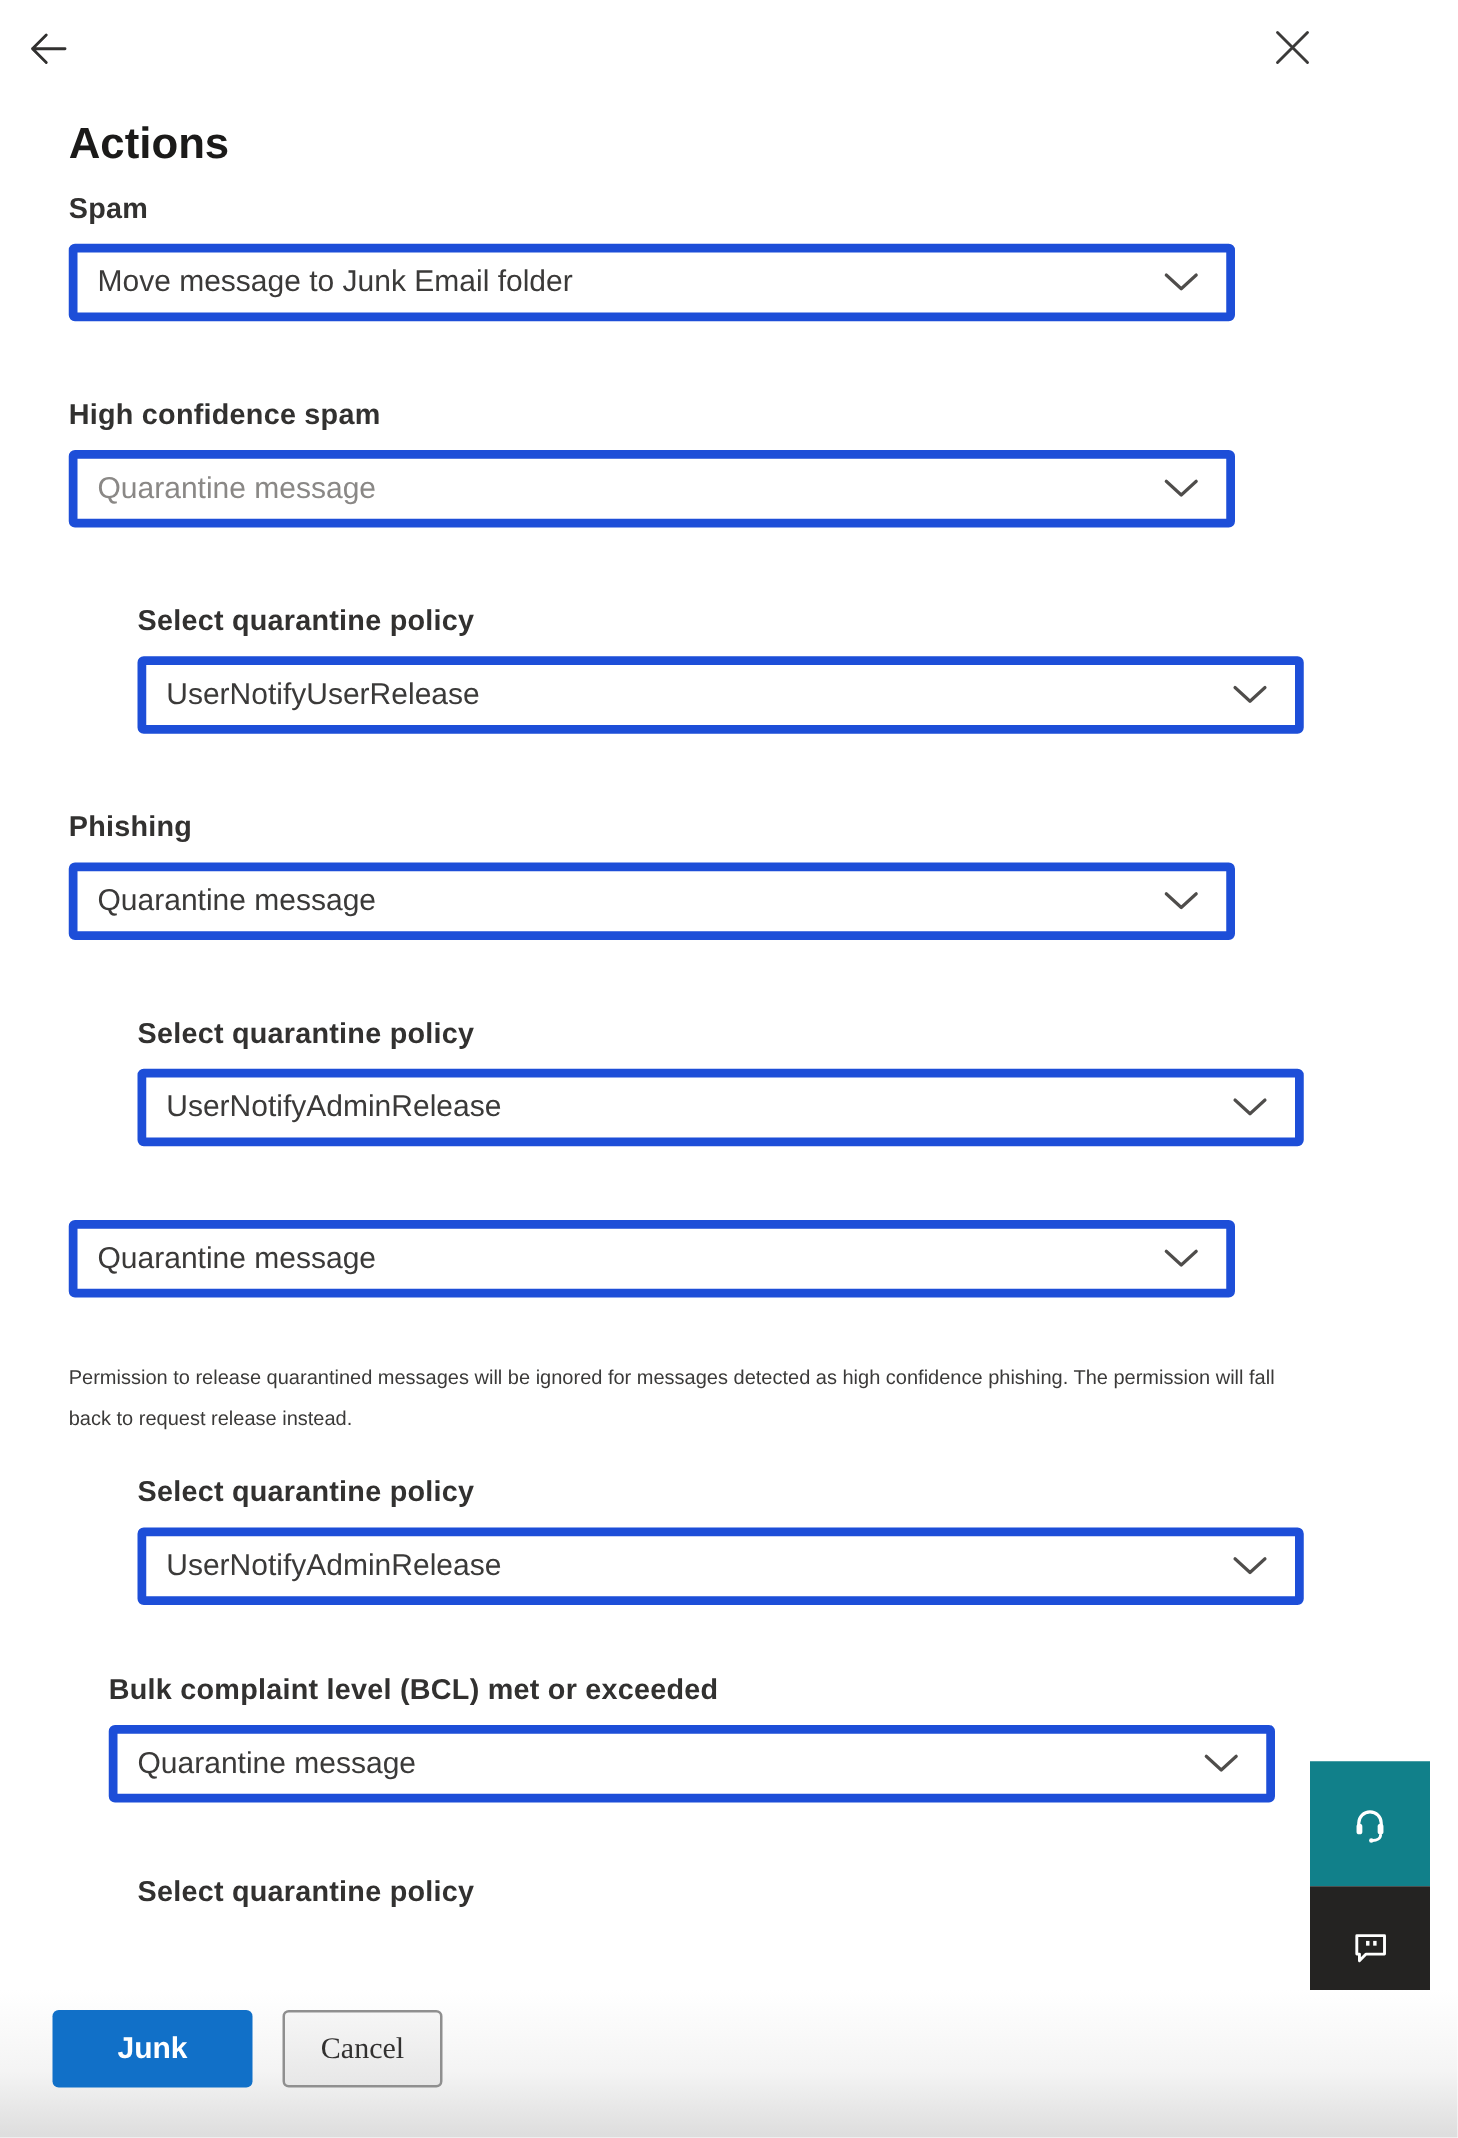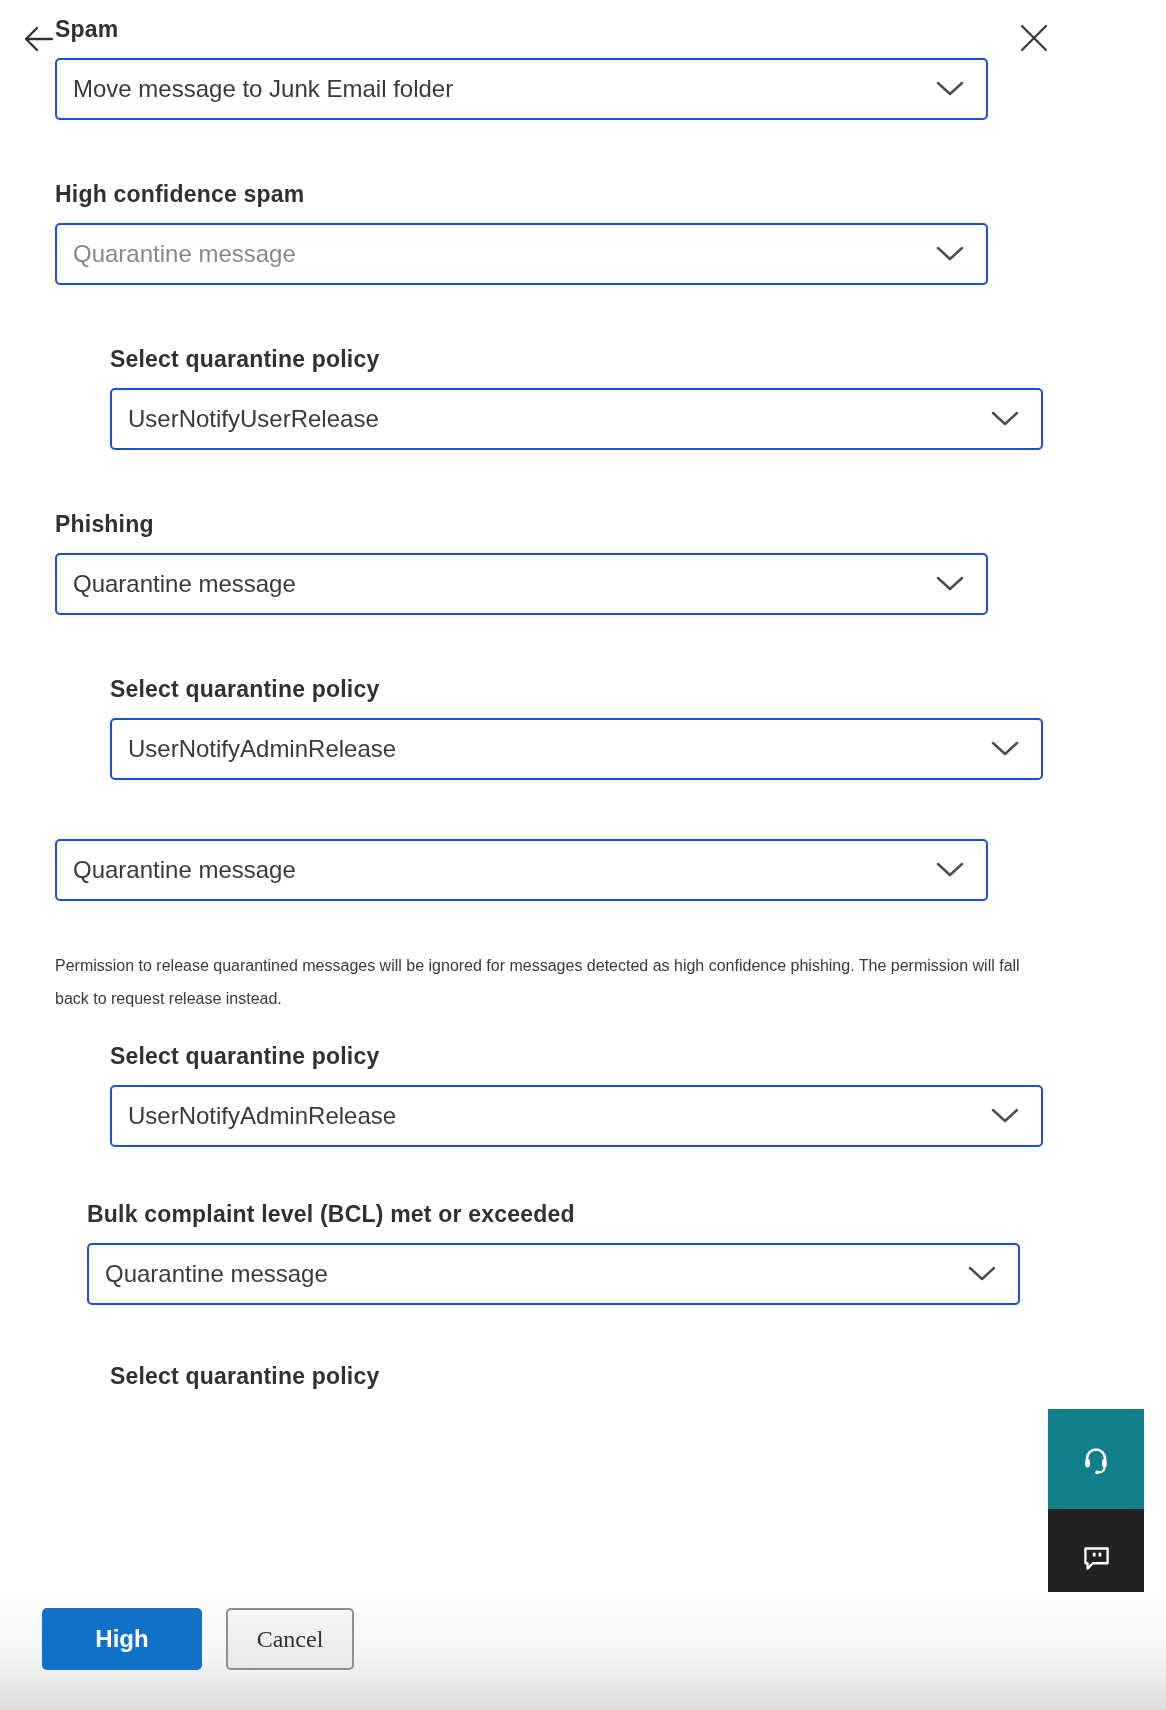--- a/index.html
+++ b/index.html
@@ -22,21 +22,21 @@
   .field.indent{margin-left:55px;}
   .field.tight{margin-top:26px;}
   .field.mt52{margin-top:52px;margin-left:32px;}
   .field.mt56{margin-top:56px;}
   .field-label{
     font-size:23px;line-height:30px;font-weight:700;color:#323130;margin-bottom:14px;
     letter-spacing:0.2px;
   }
   .dropdown{
     width:933px;height:62px;box-sizing:border-box;background:#ffffff;
-    border:2px solid #1d4ed8;border-radius:5px;
+    border:7px solid #1d4ed8;border-radius:5px;
     display:flex;align-items:center;justify-content:space-between;
     padding:0 22px 0 16px;cursor:pointer;
   }
   .dd-text{font-size:24px;color:#3b3a39;}
   .muted .dd-text{color:#8a8886;}
   .chevron{line-height:0;}
   .note{
     margin-top:48px;width:985px;font-size:16px;line-height:33px;color:#3b3a39;
   }
   .footer{
@@ -75,20 +75,21 @@
 
 <button class="icon-btn" id="close-btn">
   <span>
     <svg width="36" height="36" viewBox="0 0 36 36">
       <path d="M6 6 L30 30 M30 6 L6 30" fill="none" stroke="#3b3a39" stroke-width="2.3" stroke-linecap="round"></path>
     </svg>
   </span>
 </button>
 
 <main>
+  <h1>Actions</h1>
 
   <div class="field first">
     <div class="field-label">Spam</div>
     <div class="dropdown">
       <span class="dd-text">Move message to Junk Email folder</span>
       <span class="chevron">
         <svg width="28" height="16" viewBox="0 0 28 16">
             <polyline points="2,2 14,13 26,2" fill="none" stroke="#4f4d4b" stroke-width="2.5" stroke-linecap="round" stroke-linejoin="round"></polyline>
           </svg>
       </span>
@@ -179,21 +180,21 @@
       </span>
     </div>
   </div>
 
   <div class="field indent mt56">
     <div class="field-label">Select quarantine policy</div>
   </div>
 </main>
 
 <div class="footer">
-  <button class="btn" id="save-btn">High</button>
+  <button class="btn" id="save-btn">Junk</button>
   <button class="btn" id="cancel-btn">Cancel</button>
 </div>
 
 <button class="side-btn" id="assist-btn">
   <span>
     <svg width="38" height="38" viewBox="0 0 36 36">
       <path d="M9.5 19.5v-2a8.5 8.5 0 0 1 17 0v2" fill="none" stroke="#ffffff" stroke-width="2.4"></path>
       <rect x="7.8" y="18" width="4.4" height="8" rx="2" fill="#ffffff"></rect>
       <rect x="23.8" y="18" width="4.4" height="8" rx="2" fill="#ffffff"></rect>
       <path d="M26 26.5c0 2.8-3 4.2-6 4.2" fill="none" stroke="#ffffff" stroke-width="2.2" stroke-linecap="round"></path>

